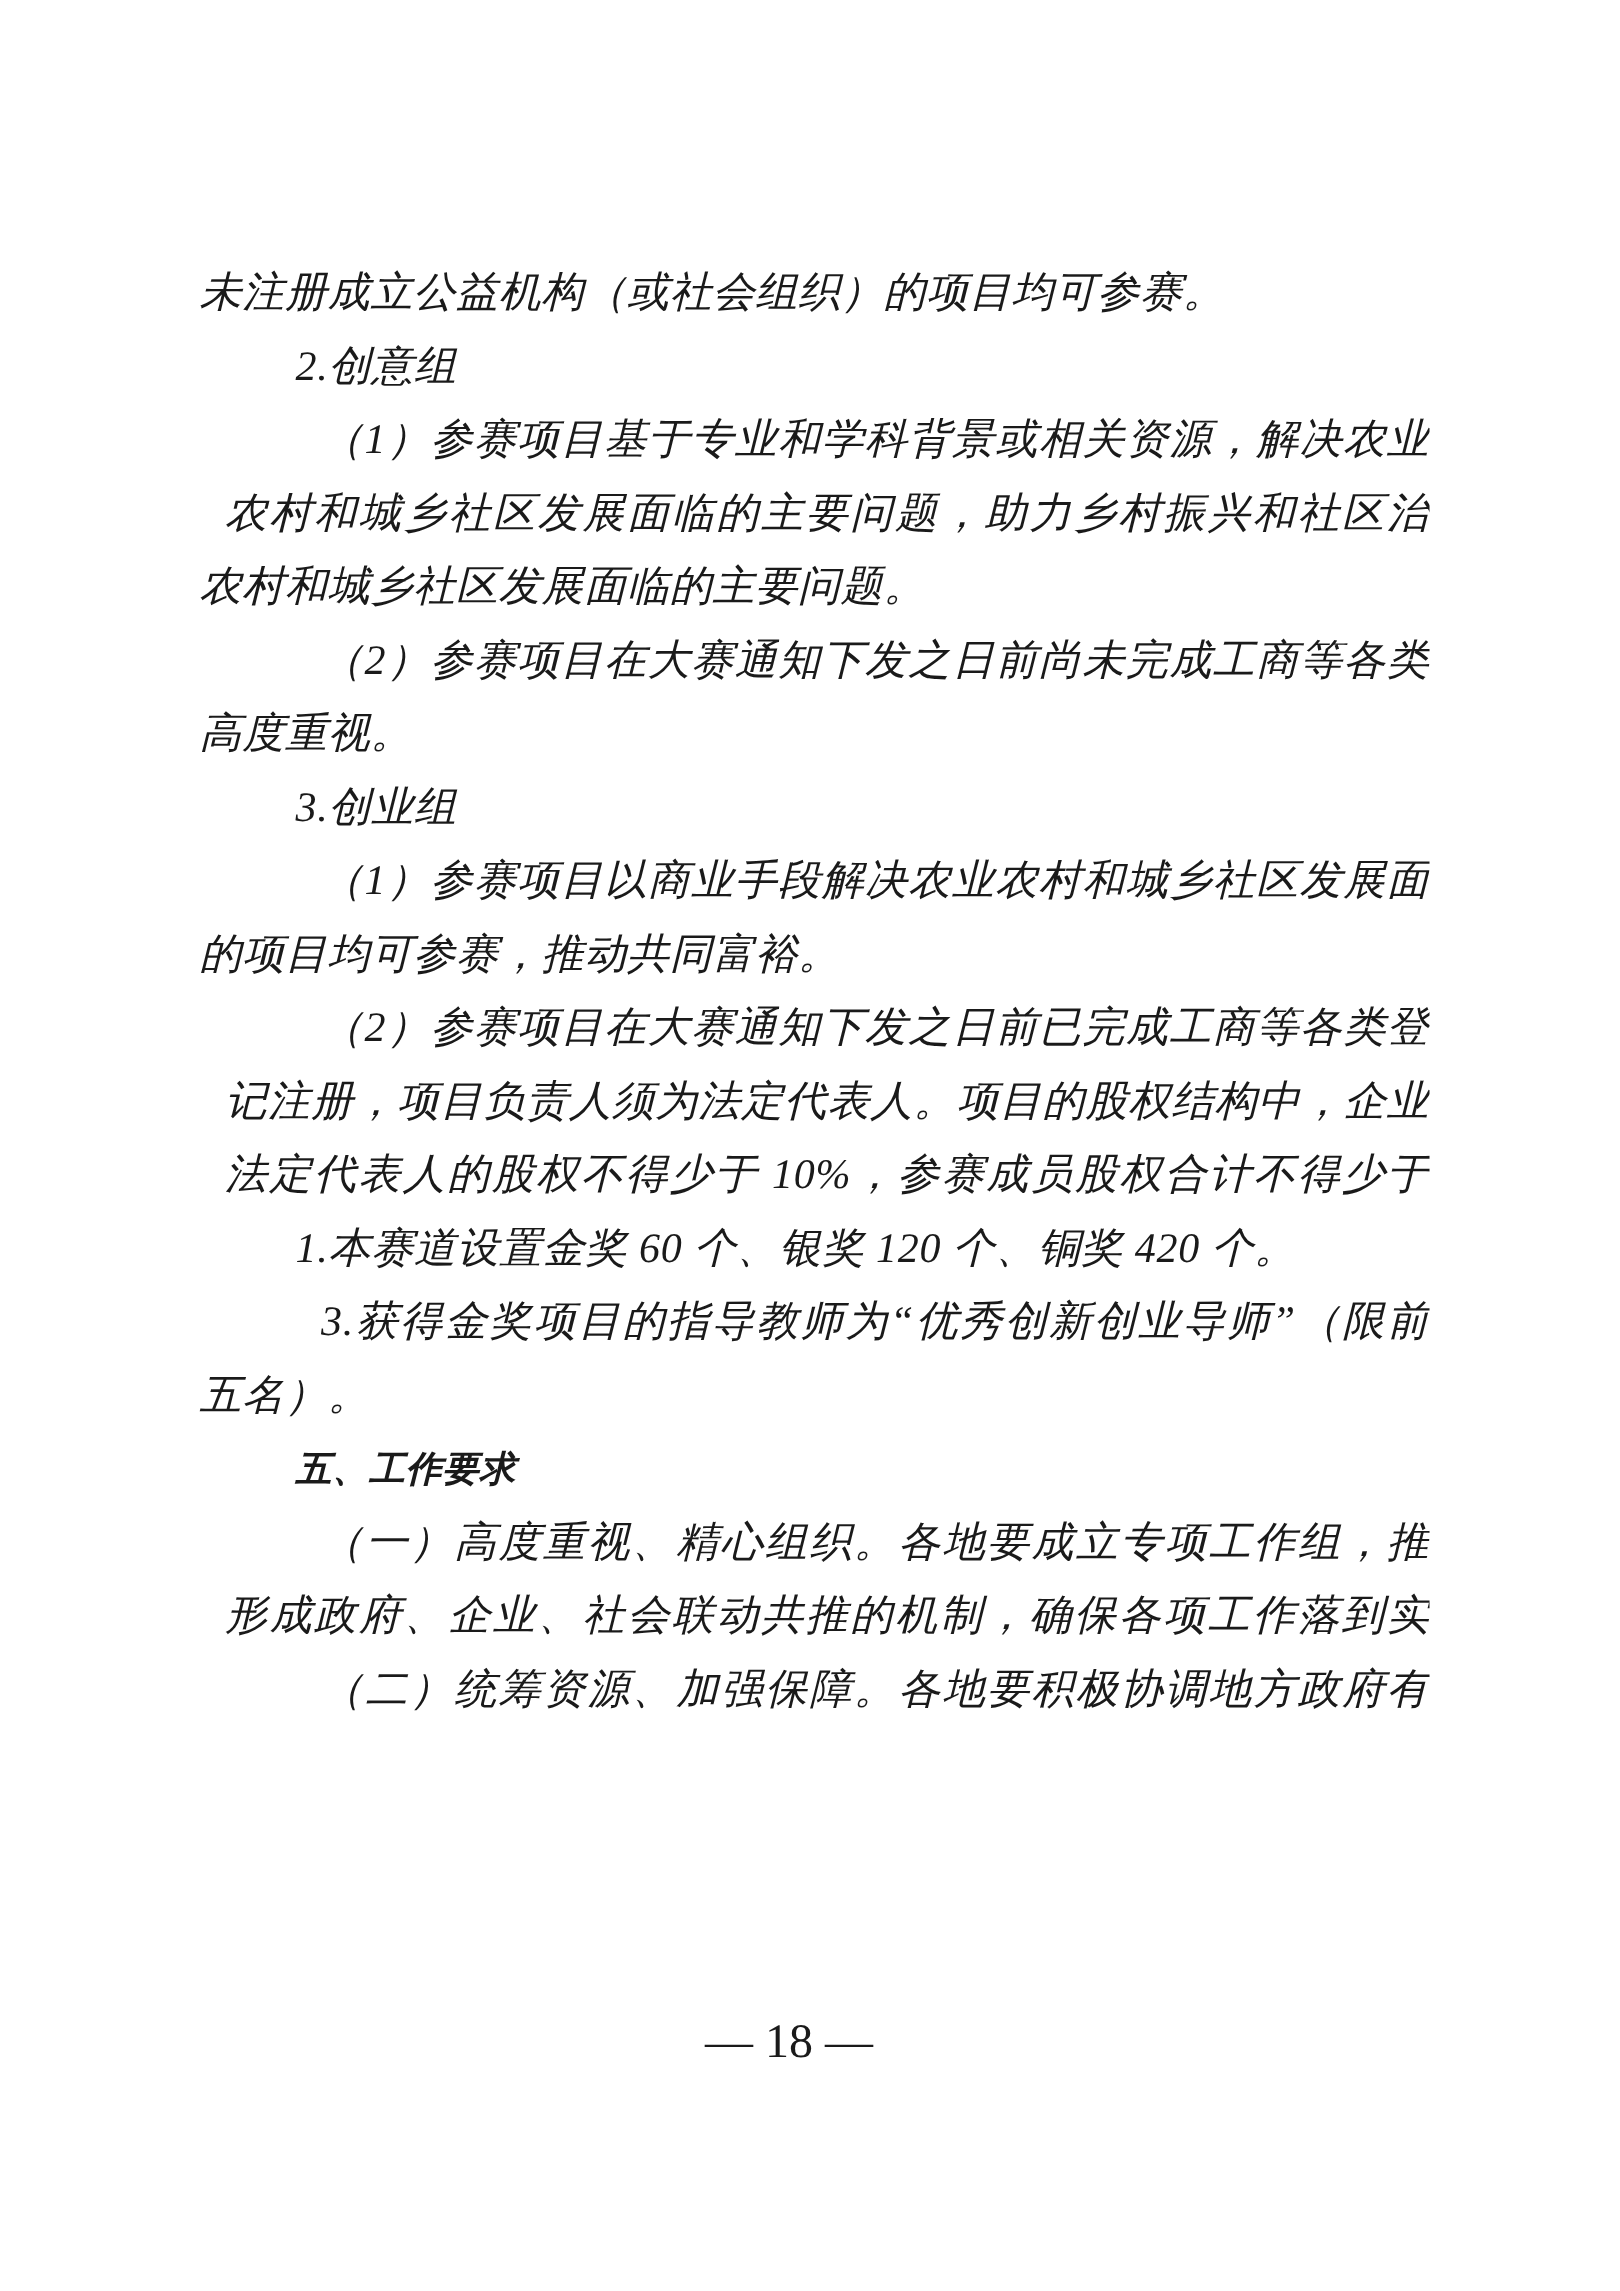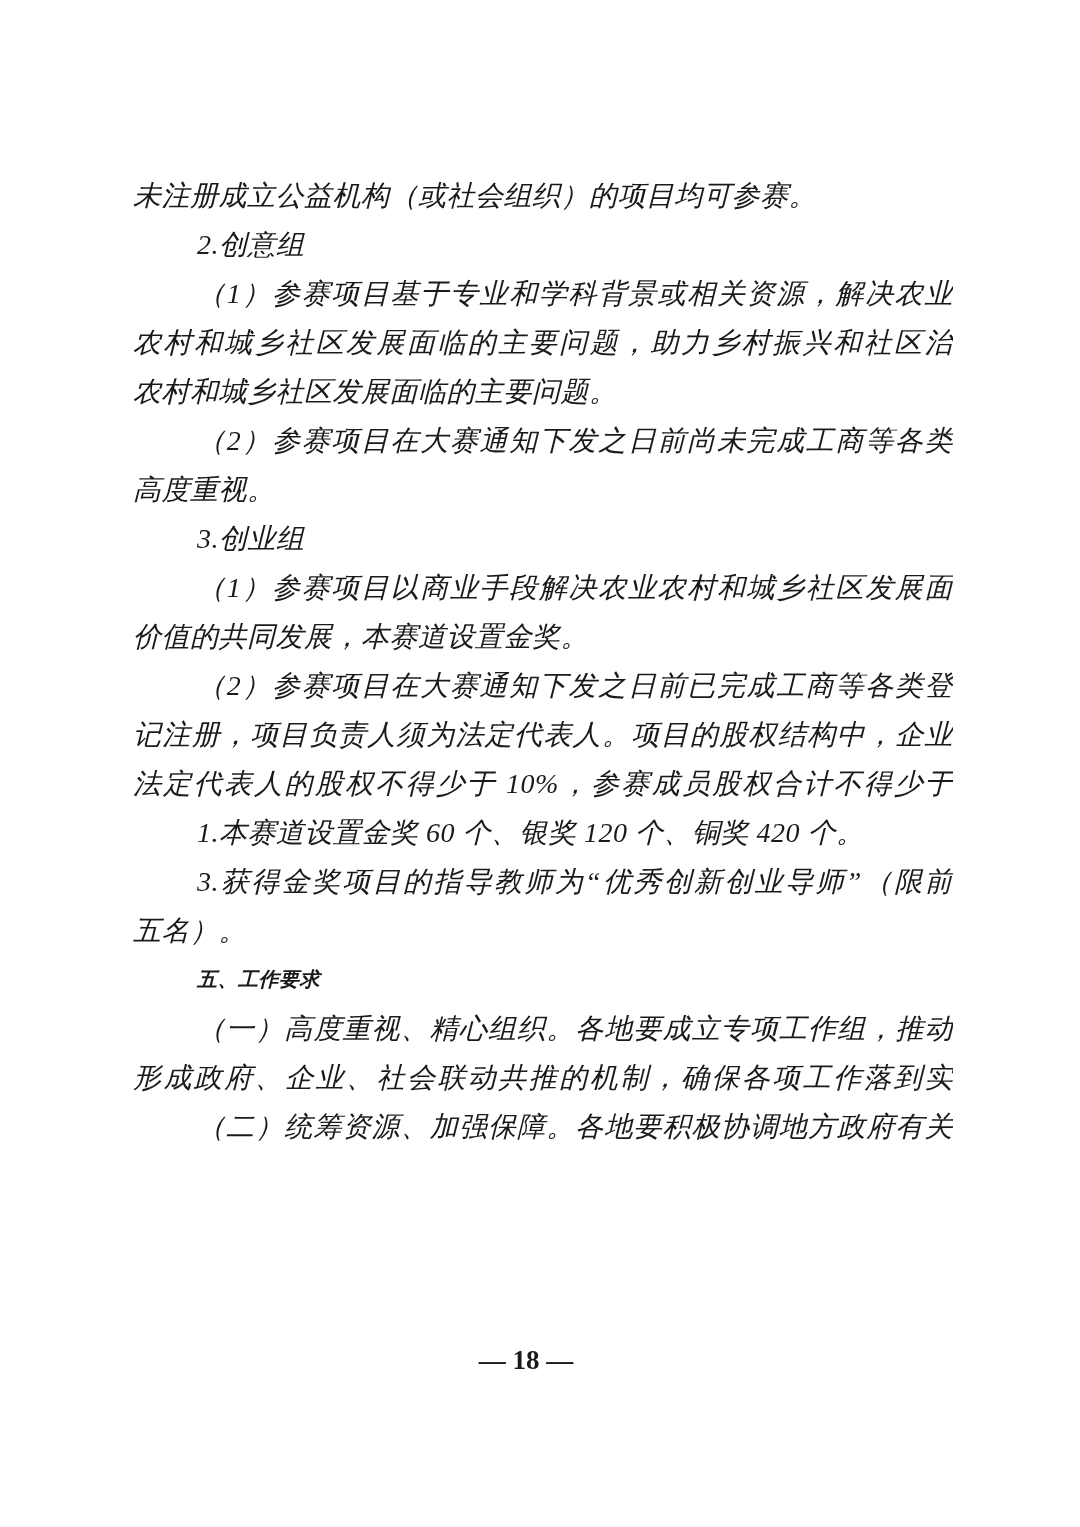--- a/index.html
+++ b/index.html
@@ -32,55 +32,56 @@
   }
   .line.indent {
     padding-left: 64px;
   }
   .line.fill {
     white-space: normal;
     text-align: justify;
     text-align-last: justify;
     text-justify: inter-character;
     overflow: hidden;
+    margin-left: 17px;
   }
   .line.heading {
     font-family: "Liberation Sans", "DejaVu Sans", sans-serif;
     font-weight: bold;
-    font-size: 20px;
+    font-size: 24px;
   }
   .footer {
     position: absolute;
     left: 0;
     width: 1052px;
     top: 1338px;
     height: 44px;
     line-height: 44px;
     text-align: center;
-    font-size: 27px;
-    font-weight: bold;
+    font-size: 32px;
+    font-weight: normal;
     font-family: "Liberation Serif", "DejaVu Serif", serif;
     color: #1a1a1a;
   }
 </style>
 </head>
 <body>
 
 <div class="page">
   <div class="doc">
       <div class="line">未注册成立公益机构（或社会组织）的项目均可参赛。</div>
       <div class="line indent">2.创意组</div>
       <div class="line indent fill">（1）参赛项目基于专业和学科背景或相关资源，解决农业</div>
       <div class="line fill">农村和城乡社区发展面临的主要问题，助力乡村振兴和社区治理，</div>
       <div class="line">农村和城乡社区发展面临的主要问题。</div>
       <div class="line indent fill">（2）参赛项目在大赛通知下发之日前尚未完成工商等各类</div>
       <div class="line">高度重视。</div>
       <div class="line indent">3.创业组</div>
       <div class="line indent fill">（1）参赛项目以商业手段解决农业农村和城乡社区发展面</div>
-      <div class="line">价值的共同发展，本赛道设置金奖。</div>
+      <div class="line">的项目均可参赛，推动共同富裕。</div>
       <div class="line indent fill">（2）参赛项目在大赛通知下发之日前已完成工商等各类登</div>
       <div class="line fill">记注册，项目负责人须为法定代表人。项目的股权结构中，企业</div>
       <div class="line fill">法定代表人的股权不得少于 10%，参赛成员股权合计不得少于</div>
       <div class="line indent">1.本赛道设置金奖 60 个、银奖 120 个、铜奖 420 个。</div>
       <div class="line indent fill">3.获得金奖项目的指导教师为“优秀创新创业导师”（限前</div>
       <div class="line">五名）。</div>
       <div class="line indent heading">五、工作要求</div>
       <div class="line indent fill">（一）高度重视、精心组织。各地要成立专项工作组，推动</div>
       <div class="line fill">形成政府、企业、社会联动共推的机制，确保各项工作落到实处。</div>
       <div class="line indent fill">（二）统筹资源、加强保障。各地要积极协调地方政府有关</div>

